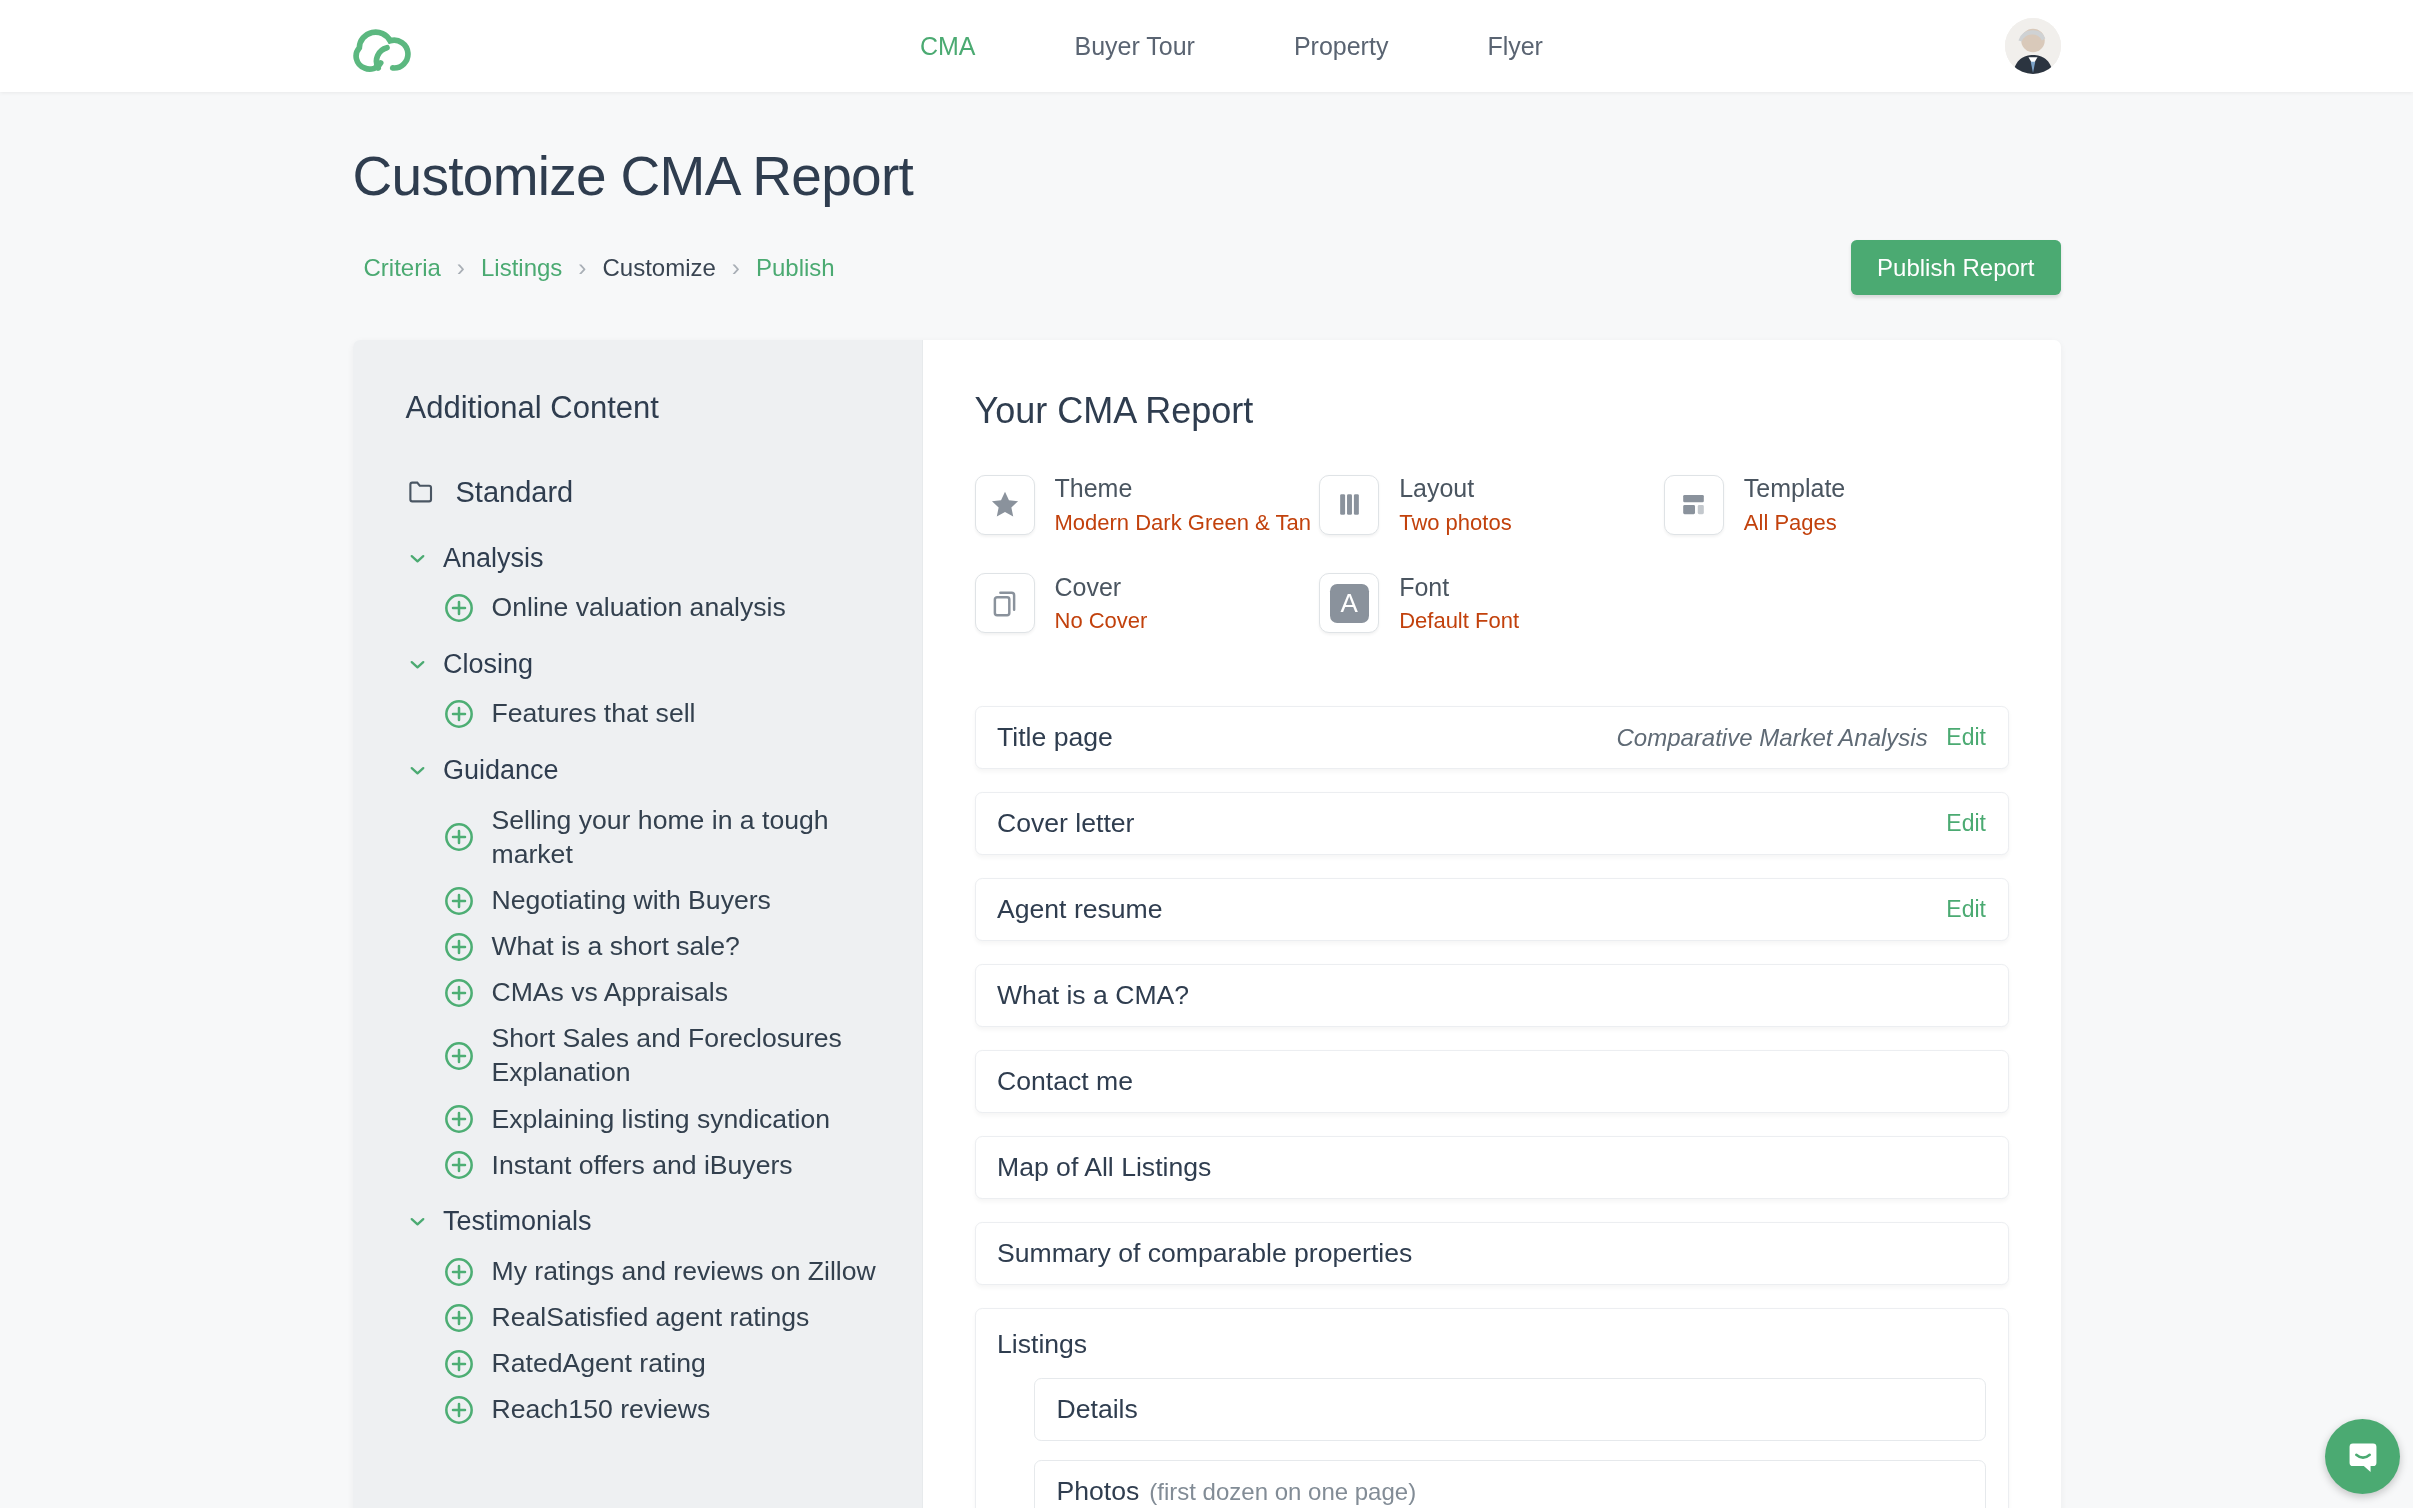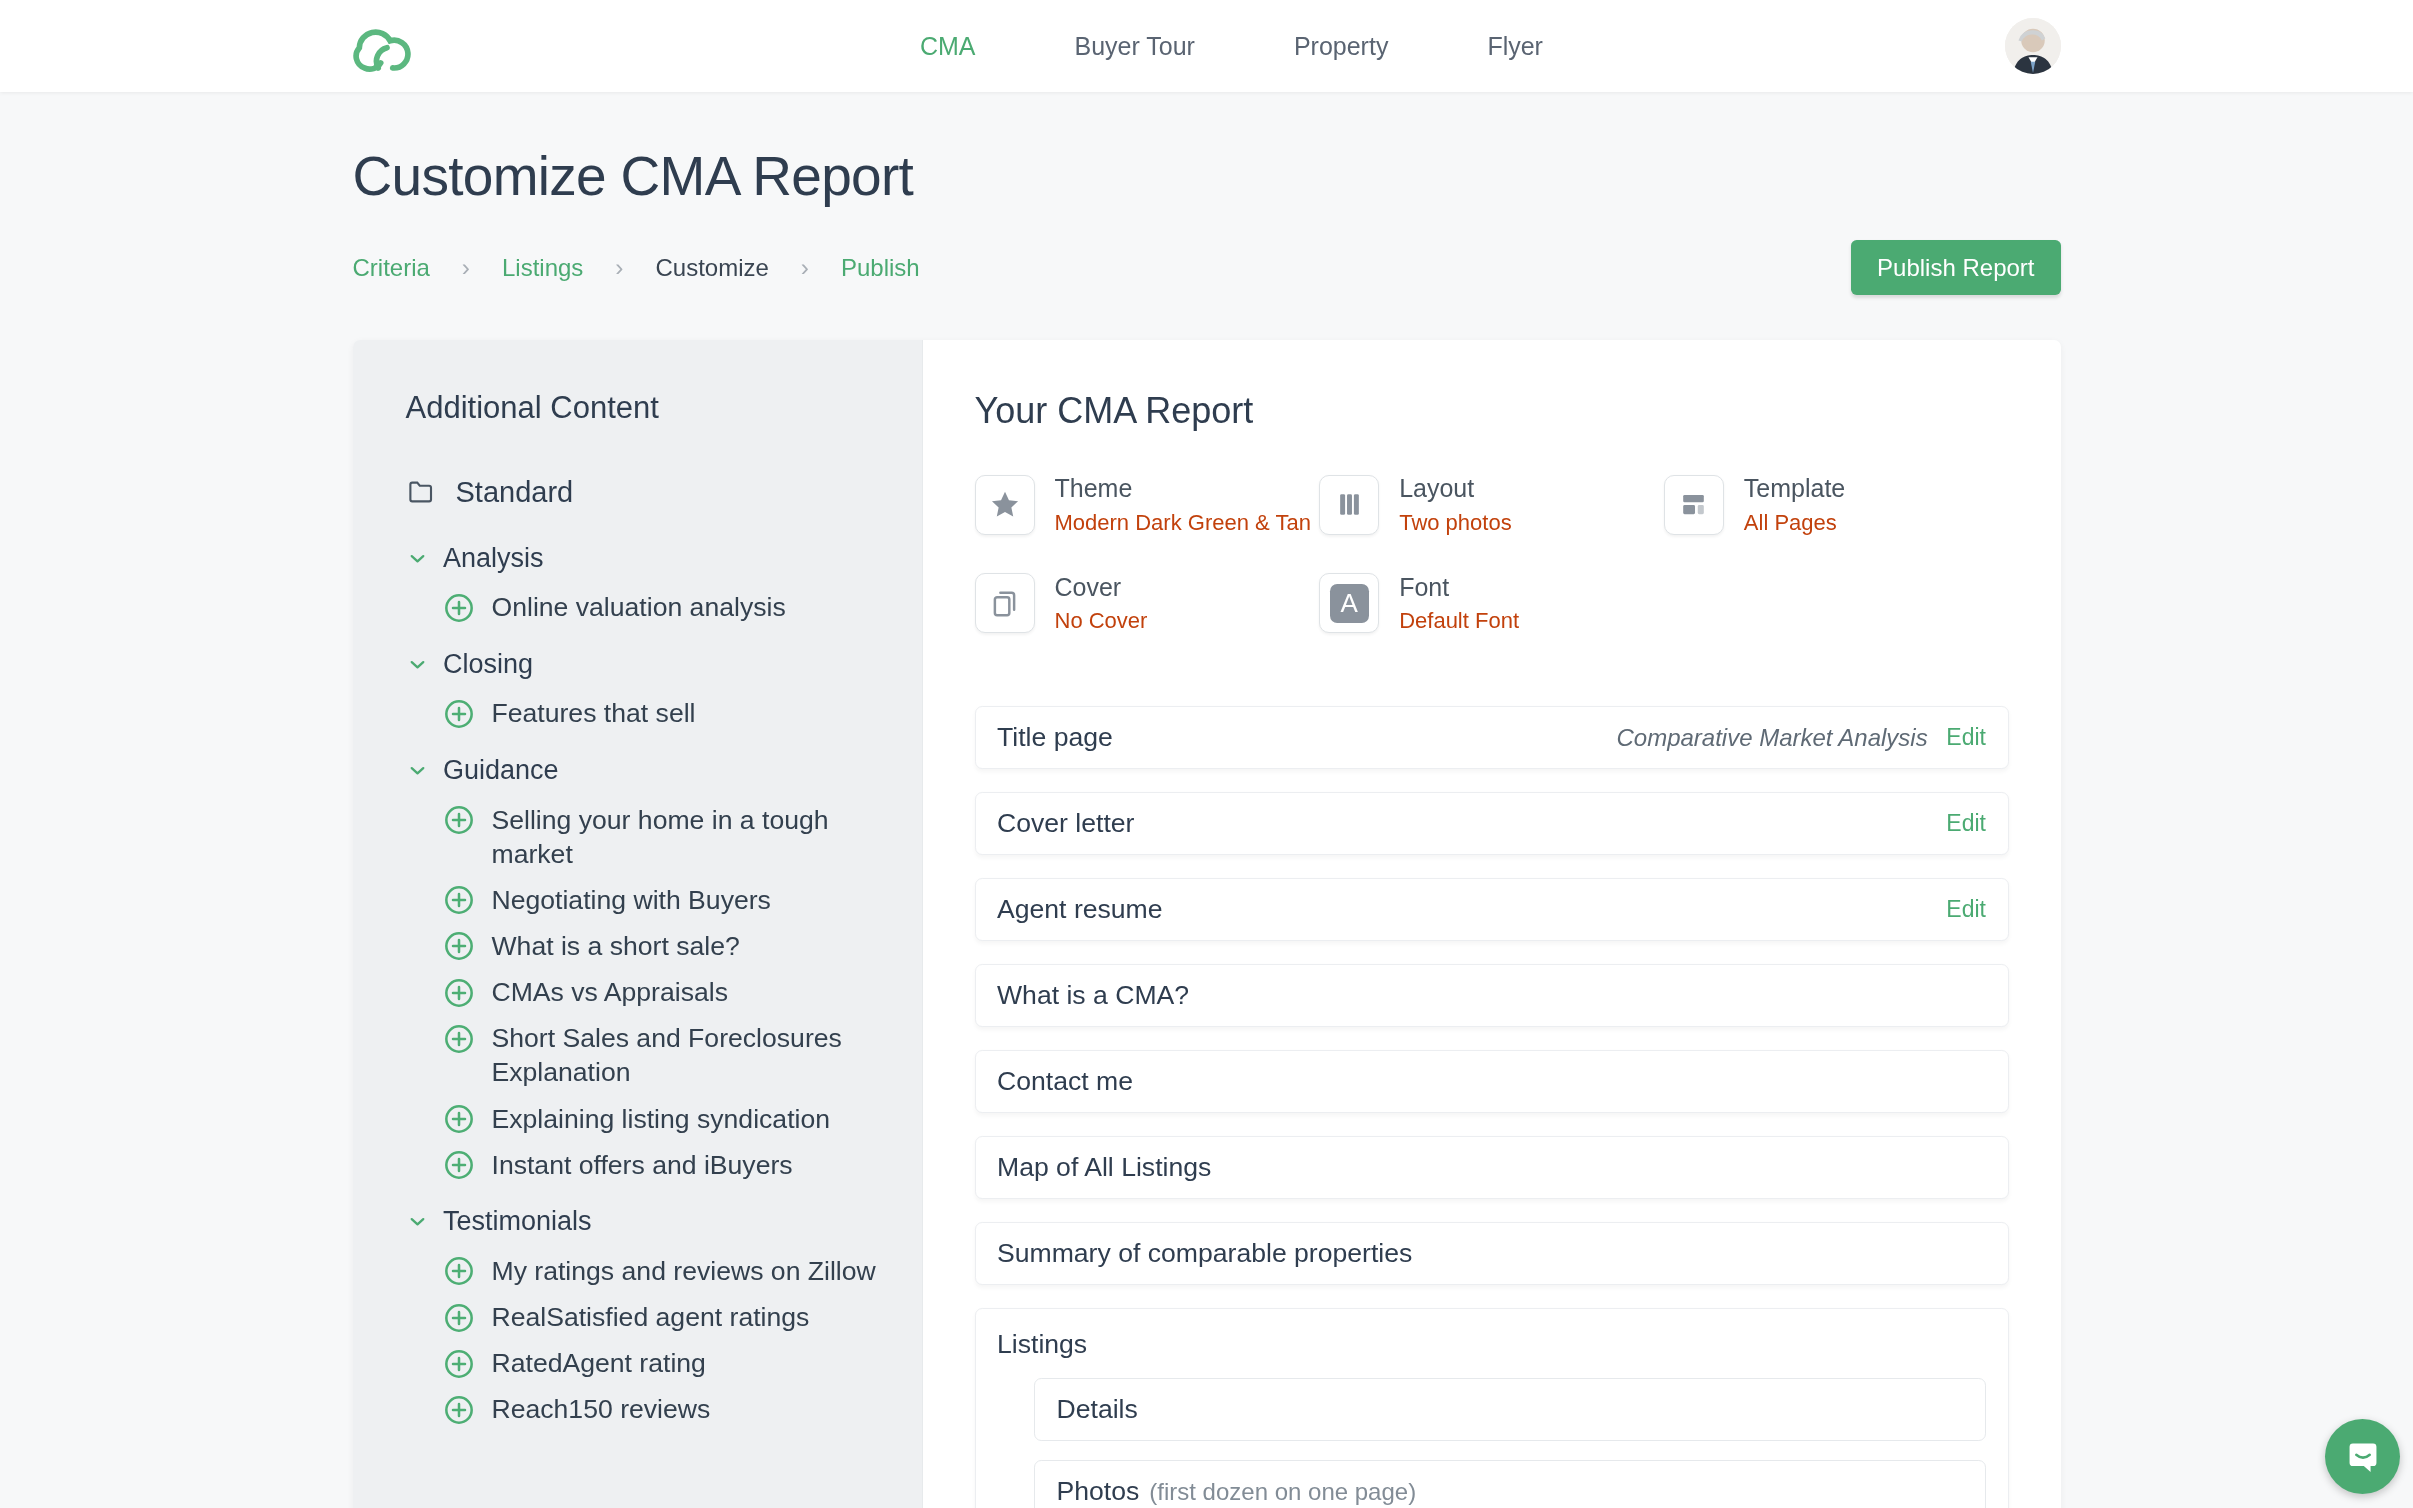--- a/index.html
+++ b/index.html
@@ -30,21 +30,21 @@
     margin-left:auto; width:56px; height:56px; border-radius:50%;
     overflow:hidden; cursor:pointer; background:#f1efec;
   }
   
   .container { width:1708px; margin:0 auto; }
   .page-title { font-size:55px; font-weight:400; color:#2f3d4f; margin-top:52px; letter-spacing:-0.7px; }
   .crumb-row {
     margin-top:32px; height:55px;
     display:flex; align-items:center; justify-content:space-between;
   }
-  .breadcrumb { display:flex; align-items:center; gap:32px; font-size:24px; }
+  .breadcrumb { display:flex; align-items:center; gap:16px; font-size:24px;margin-left:11px; }
   .crumb { color:#4baa72; cursor:pointer; }
   .crumb.current { color:#3a4552; cursor:default; }
   .crumb-sep { color:#a9afb6; font-size:24.4px; }
   .publish-btn {
     background:#4baa72; color:#ffffff; font-size:24px;
     font-family:inherit; border:none; border-radius:5.7px;
     padding:0 26px; height:55px; cursor:pointer;
     box-shadow:0 2.2px 3.6px rgba(0,0,0,0.12);
   }
   
@@ -57,21 +57,21 @@
     width:569px; flex:0 0 569px; background:#eef0f2;
     border-radius:7.2px 0 0 0; padding:50px 29px 43px 53px;
   }
   .sidebar-heading { font-size:31px; color:#2f3d4f; font-weight:400; }
   .folder-row { margin-top:46px; display:flex; align-items:center; gap:20px; height:40px; }
   .folder-row .label { font-size:29px; color:#2f3d4f; }
   .tree { margin-top:26px; }
   .tree-section { display:flex; align-items:center; gap:14.4px; height:40px; margin-top:20px; cursor:pointer; }
   .tree-section:first-child { margin-top:0; }
   .tree-section .label { font-size:27px; color:#2f3d4f; }
-  .tree-item { display:flex; align-items:flex-start; gap:17px; margin-top:11.5px; margin-left:37px; cursor:pointer; }
+  .tree-item { display:flex; align-items:center; gap:17px; margin-top:11.5px; margin-left:37px; cursor:pointer; }
   .tree-item .label { font-size:26.6px; color:#33404e; line-height:34px; max-width:402px; padding-top:0.7px; }
   .tree-item svg { flex:0 0 auto; margin-top:2.2px; }
   
   .panel {
     flex:1 1 auto; background:#ffffff; border-radius:0 7.2px 0 0;
     border-left:1.4px solid #e7eaec; padding:50px 52px 29px 52px;
   }
   .panel-heading { font-size:36px; font-weight:400; color:#2f3d4f; }
   .settings-grid {
     margin-top:42px;

